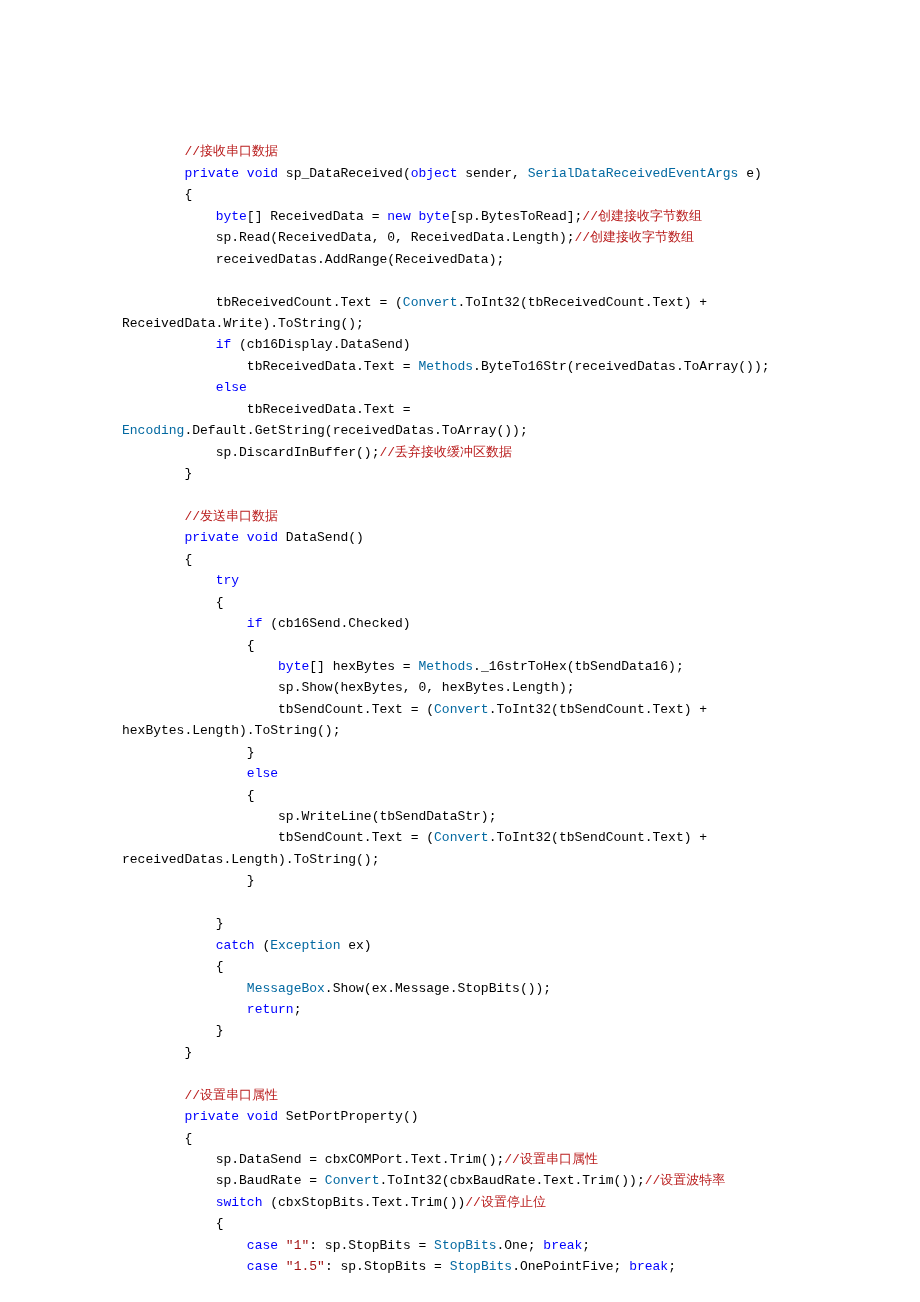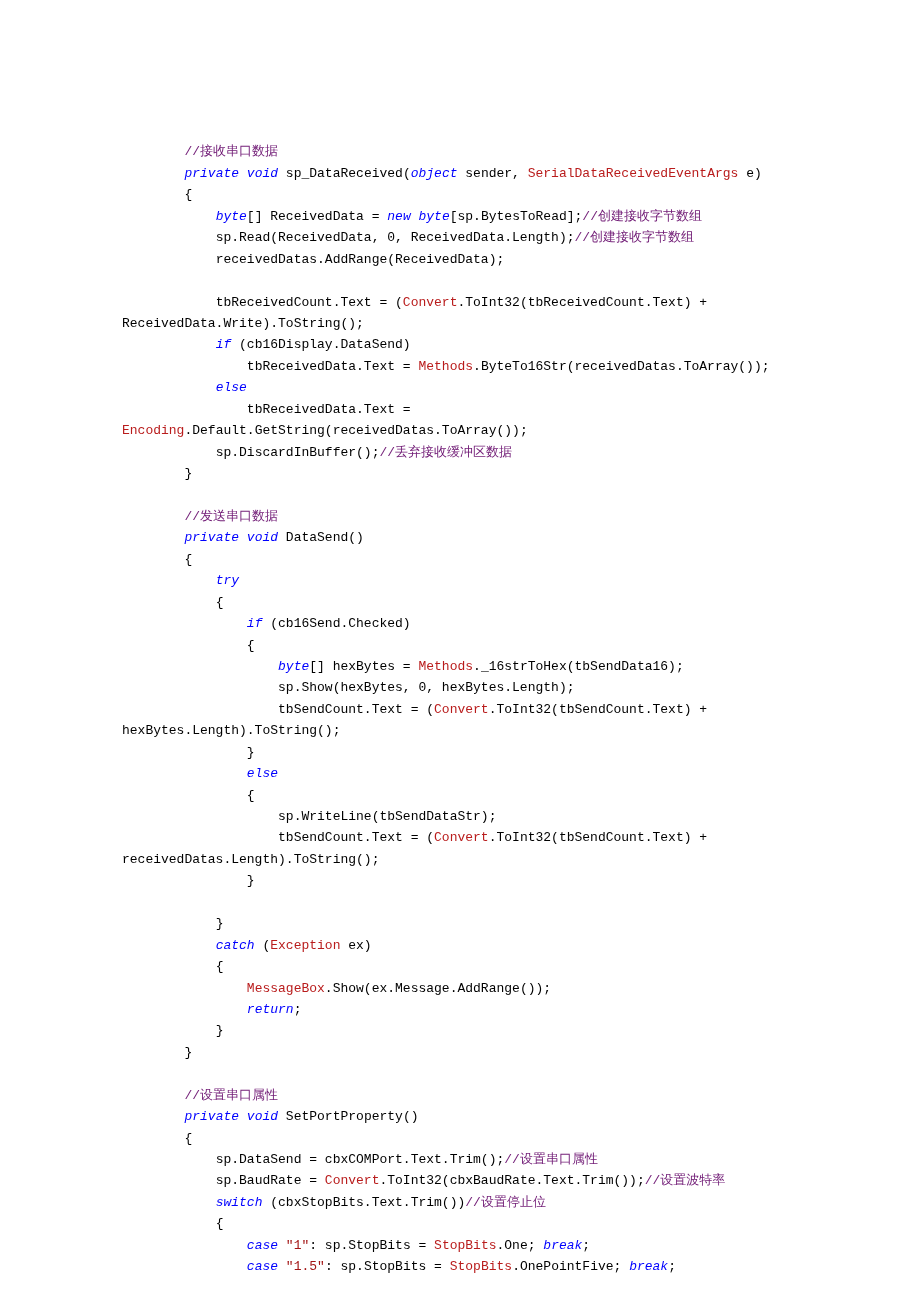--- a/index.html
+++ b/index.html
@@ -18,24 +18,24 @@
     padding: 120px 90px 200px 122px;
   }
   pre.code {
     margin: 0;
     font-family: inherit;
     font-size: inherit;
     line-height: inherit;
     white-space: pre-wrap;
     word-break: break-word;
   }
-  .kw   { color: #0000FF; font-style: italic; }
-  .type { color: #b91c1c; }
+  .kw   { color: #0000FF; }
+  .type { color: #0369a1; }
   .str  { color: #A31515; }
-  .cmt  { color: #701a75; }
+  .cmt  { color: #b91c1c; }
 </style>
 </head>
 <body>
 
 <div class="page">
   <pre class="code" id="code"><span>        <span></span></span>
 <span>        <span class="cmt">//接收串口数据</span></span>
 <span>        <span class="kw">private</span><span> </span><span class="kw">void</span><span> sp_DataReceived(</span><span class="kw">object</span><span> sender, </span><span class="type">SerialDataReceivedEventArgs</span><span> e)</span></span>
 <span>        <span>{</span></span>
 <span>            <span class="kw">byte</span><span>[] ReceivedData = </span><span class="kw">new</span><span> </span><span class="kw">byte</span><span>[sp.BytesToRead];</span><span class="cmt">//创建接收字节数组</span></span>
@@ -67,21 +67,21 @@
 <span>                <span class="kw">else</span></span>
 <span>                <span>{</span></span>
 <span>                    <span>sp.WriteLine(tbSendDataStr);</span></span>
 <span>                    <span>tbSendCount.Text = (</span><span class="type">Convert</span><span>.ToInt32(tbSendCount.Text) + </span></span>
 <span><span>receivedDatas.Length).ToString();</span></span>
 <span>                <span>}</span></span>
 <span>                <span></span></span>
 <span>            <span>}</span></span>
 <span>            <span class="kw">catch</span><span> (</span><span class="type">Exception</span><span> ex)</span></span>
 <span>            <span>{</span></span>
-<span>                <span class="type">MessageBox</span><span>.Show(ex.Message.AddRange());</span></span>
+<span>                <span class="type">MessageBox</span><span>.Show(ex.Message.StopBits());</span></span>
 <span>                <span class="kw">return</span><span>;</span></span>
 <span>            <span>}</span></span>
 <span>        <span>}</span></span>
 <span>        <span></span></span>
 <span>        <span class="cmt">//设置串口属性</span></span>
 <span>        <span class="kw">private</span><span> </span><span class="kw">void</span><span> SetPortProperty()</span></span>
 <span>        <span>{</span></span>
 <span>            <span>sp.DataSend = cbxCOMPort.Text.Trim();</span><span class="cmt">//设置串口属性</span></span>
 <span>            <span>sp.BaudRate = </span><span class="type">Convert</span><span>.ToInt32(cbxBaudRate.Text.Trim());</span><span class="cmt">//设置波特率</span></span>
 <span>            <span class="kw">switch</span><span> (cbxStopBits.Text.Trim())</span><span class="cmt">//设置停止位</span></span>

